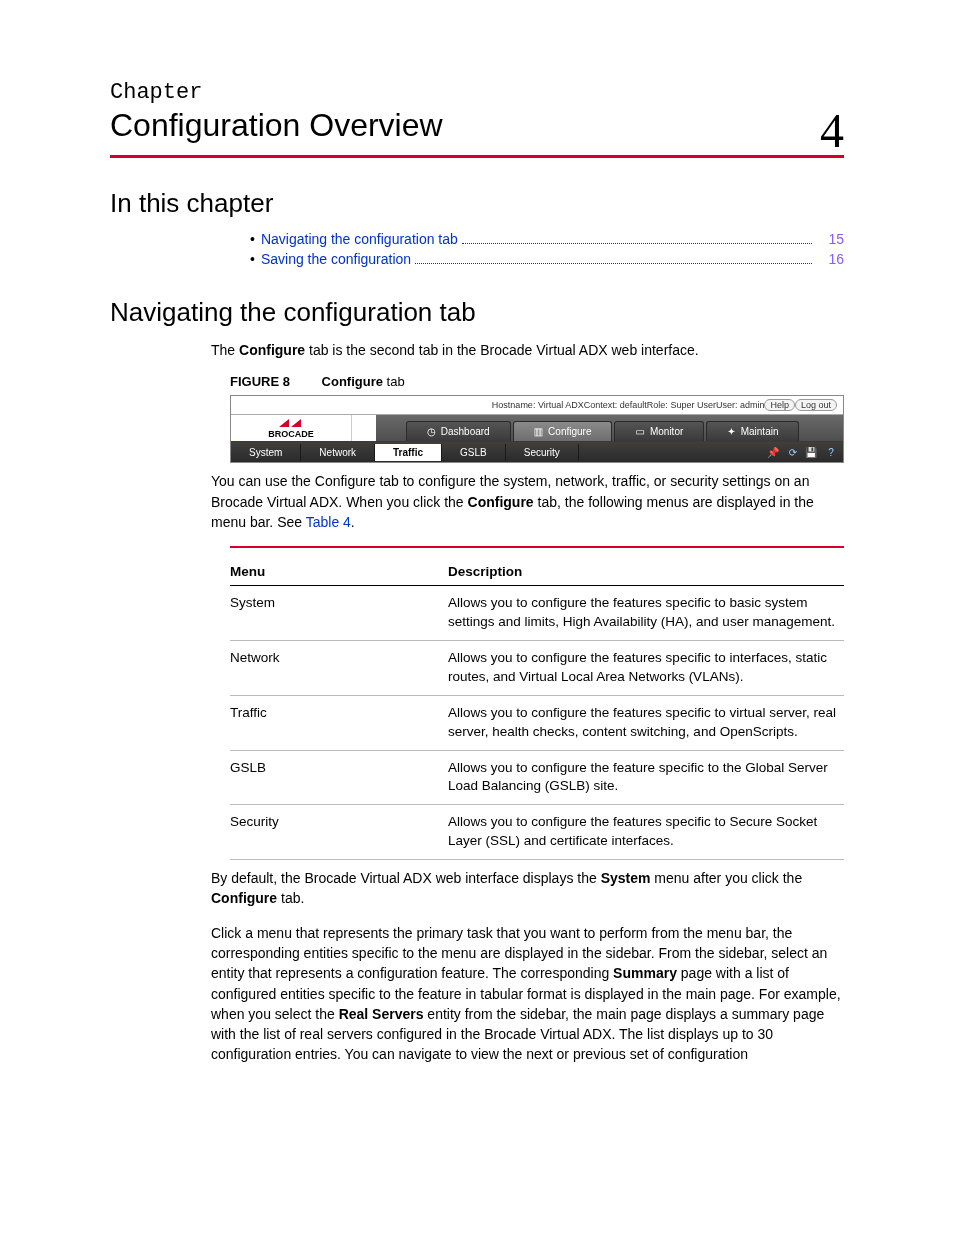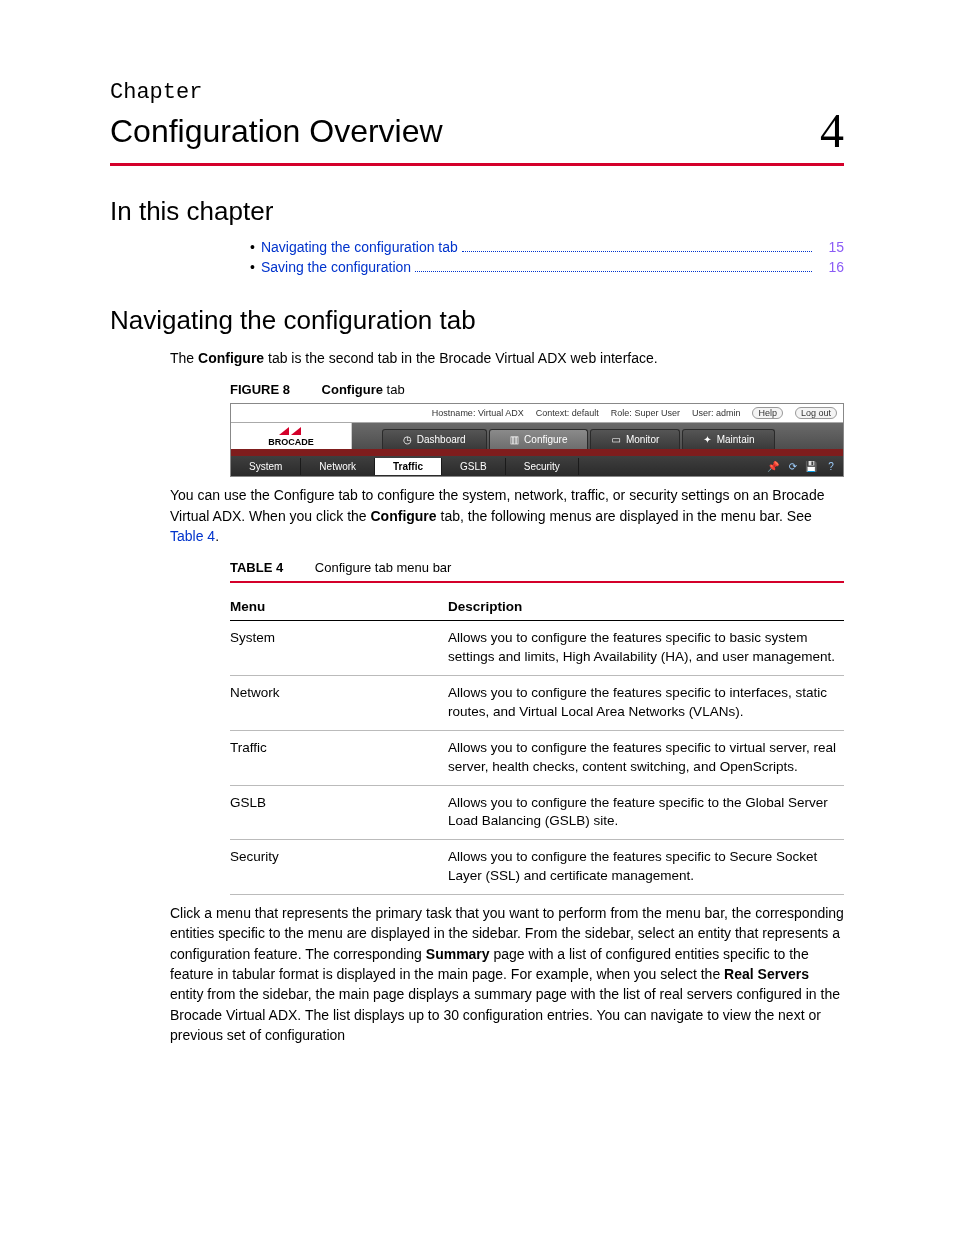--- a/index.html
+++ b/index.html
@@ -19,23 +19,22 @@
     box-sizing: border-box;
   }
   .chapter-label {
     font-size: 22px;
     font-family: Liberation Mono, monospace;
     margin-bottom: 2px;
   }
   .header-row {
     display: flex;
     justify-content: space-between;
-    align-items: center;
+    align-items: flex-start;
     border-bottom: 3px solid #d4002a;
-    padding-bottom: 8px;
   }
   .header-row .title {
     font-size: 32px;
     font-weight: 400;
     font-family: "Arial Narrow", Arial, sans-serif;
     letter-spacing: 0px;
   }
   .header-row .num {
     font-size: 48px;
     font-family: "Times New Roman", serif;
@@ -61,21 +60,21 @@
   .toc-row .bullet { margin-right: 6px; }
   .toc-row a { color: #0033cc; text-decoration: none; }
   .toc-row .dots {
     flex: 1;
     border-bottom: 1px dotted #0033cc;
     margin: 0 4px 3px 4px;
     height: 1px;
   }
   .toc-row .pg { color: #8b5cf6; width: 28px; text-align: right; }
   .body-text {
-    margin-left: 60px;
+    margin-left: 101px;
     font-size: 14px;
     line-height: 1.45;
     margin-top: 8px;
     margin-bottom: 14px;
   }
   .figure-caption, .table-caption {
     margin-left: 120px;
     font-size: 13px;
     margin-top: 4px;
     margin-bottom: 6px;
@@ -91,37 +90,37 @@
     font-family: Tahoma, Arial, sans-serif;
     user-select: none;
   }
   .ui-mock .topbar {
     display: flex;
     align-items: center;
     background: #fff;
     border-bottom: 1px solid #aaa;
     height: 18px;
     padding: 0 6px;
-    gap: 12px;
     justify-content: flex-end;
     color: #333;
   }
   .ui-mock .topbar .kv { white-space: nowrap; }
   .ui-mock .topbar .btn {
     border: 1px solid #999;
     padding: 0 5px;
     background: #f4f4f4;
     border-radius: 6px;
   }
   .ui-mock .row2 {
     display: flex;
     align-items: stretch;
     background: #fff;
-    border-bottom: 7px solid #7f1d1d;
+    border-bottom: 1px solid #7f1d1d;
     height: 26px;
+    gap: 24px;
   }
   .ui-mock .brand {
     width: 120px;
     display: flex;
     flex-direction: column;
     align-items: center;
     justify-content: center;
     font-weight: bold;
     border-right: 1px solid #ccc;
     font-size: 9px;
@@ -283,24 +282,20 @@
       <span class="ic">⟳</span>
       <span class="ic">💾</span>
       <span class="ic">?</span>
     </div>
   </div>
 
   <p class="body-text">
     <span>You can use the Configure tab to configure the system, network, traffic, or security settings on an Brocade Virtual ADX. When you click the </span><b>Configure</b><span> tab, the following menus are displayed in the menu bar. See </span><span class="xref">Table 4</span><span>.</span>
   </p>
 
-  <div class="table-caption">
-    <span class="lbl">TABLE 4</span>
-    <span>Configure tab menu bar</span>
-  </div>
 
   <table class="doc-table">
     <thead>
       <tr>
         <th class="col-menu">Menu</th>
         <th>Description</th>
       </tr>
     </thead>
     <tbody>
       <tr>
@@ -314,22 +309,25 @@
       <tr>
           <td>Traffic</td>
           <td>Allows you to configure the features specific to virtual server, real server, health checks, content switching, and OpenScripts.</td>
         </tr>
       <tr>
           <td>GSLB</td>
           <td>Allows you to configure the feature specific to the Global Server Load Balancing (GSLB) site.</td>
         </tr>
       <tr>
           <td>Security</td>
-          <td>Allows you to configure the features specific to Secure Socket Layer (SSL) and certificate management.</td>
+          <td>Allows you to configure the features specific to Secure Socket Layer (SSL) and certificate interfaces.</td>
         </tr>
     </tbody>
   </table>
 
+  <p class="body-text">
+    <span>By default, the Brocade Virtual ADX web interface displays the </span><b>System</b><span> menu after you click the </span><b>Configure</b><span> tab.</span>
+  </p>
 
   <p class="body-text">
     <span>Click a menu that represents the primary task that you want to perform from the menu bar, the corresponding entities specific to the menu are displayed in the sidebar. From the sidebar, select an entity that represents a configuration feature. The corresponding </span><b>Summary</b><span> page with a list of configured entities specific to the feature in tabular format is displayed in the main page. For example, when you select the </span><b>Real Servers</b><span> entity from the sidebar, the main page displays a summary page with the list of real servers configured in the Brocade Virtual ADX. The list displays up to 30 configuration entries. You can navigate to view the next or previous set of configuration</span>
   </p>
 </div>
 
 </body></html>

